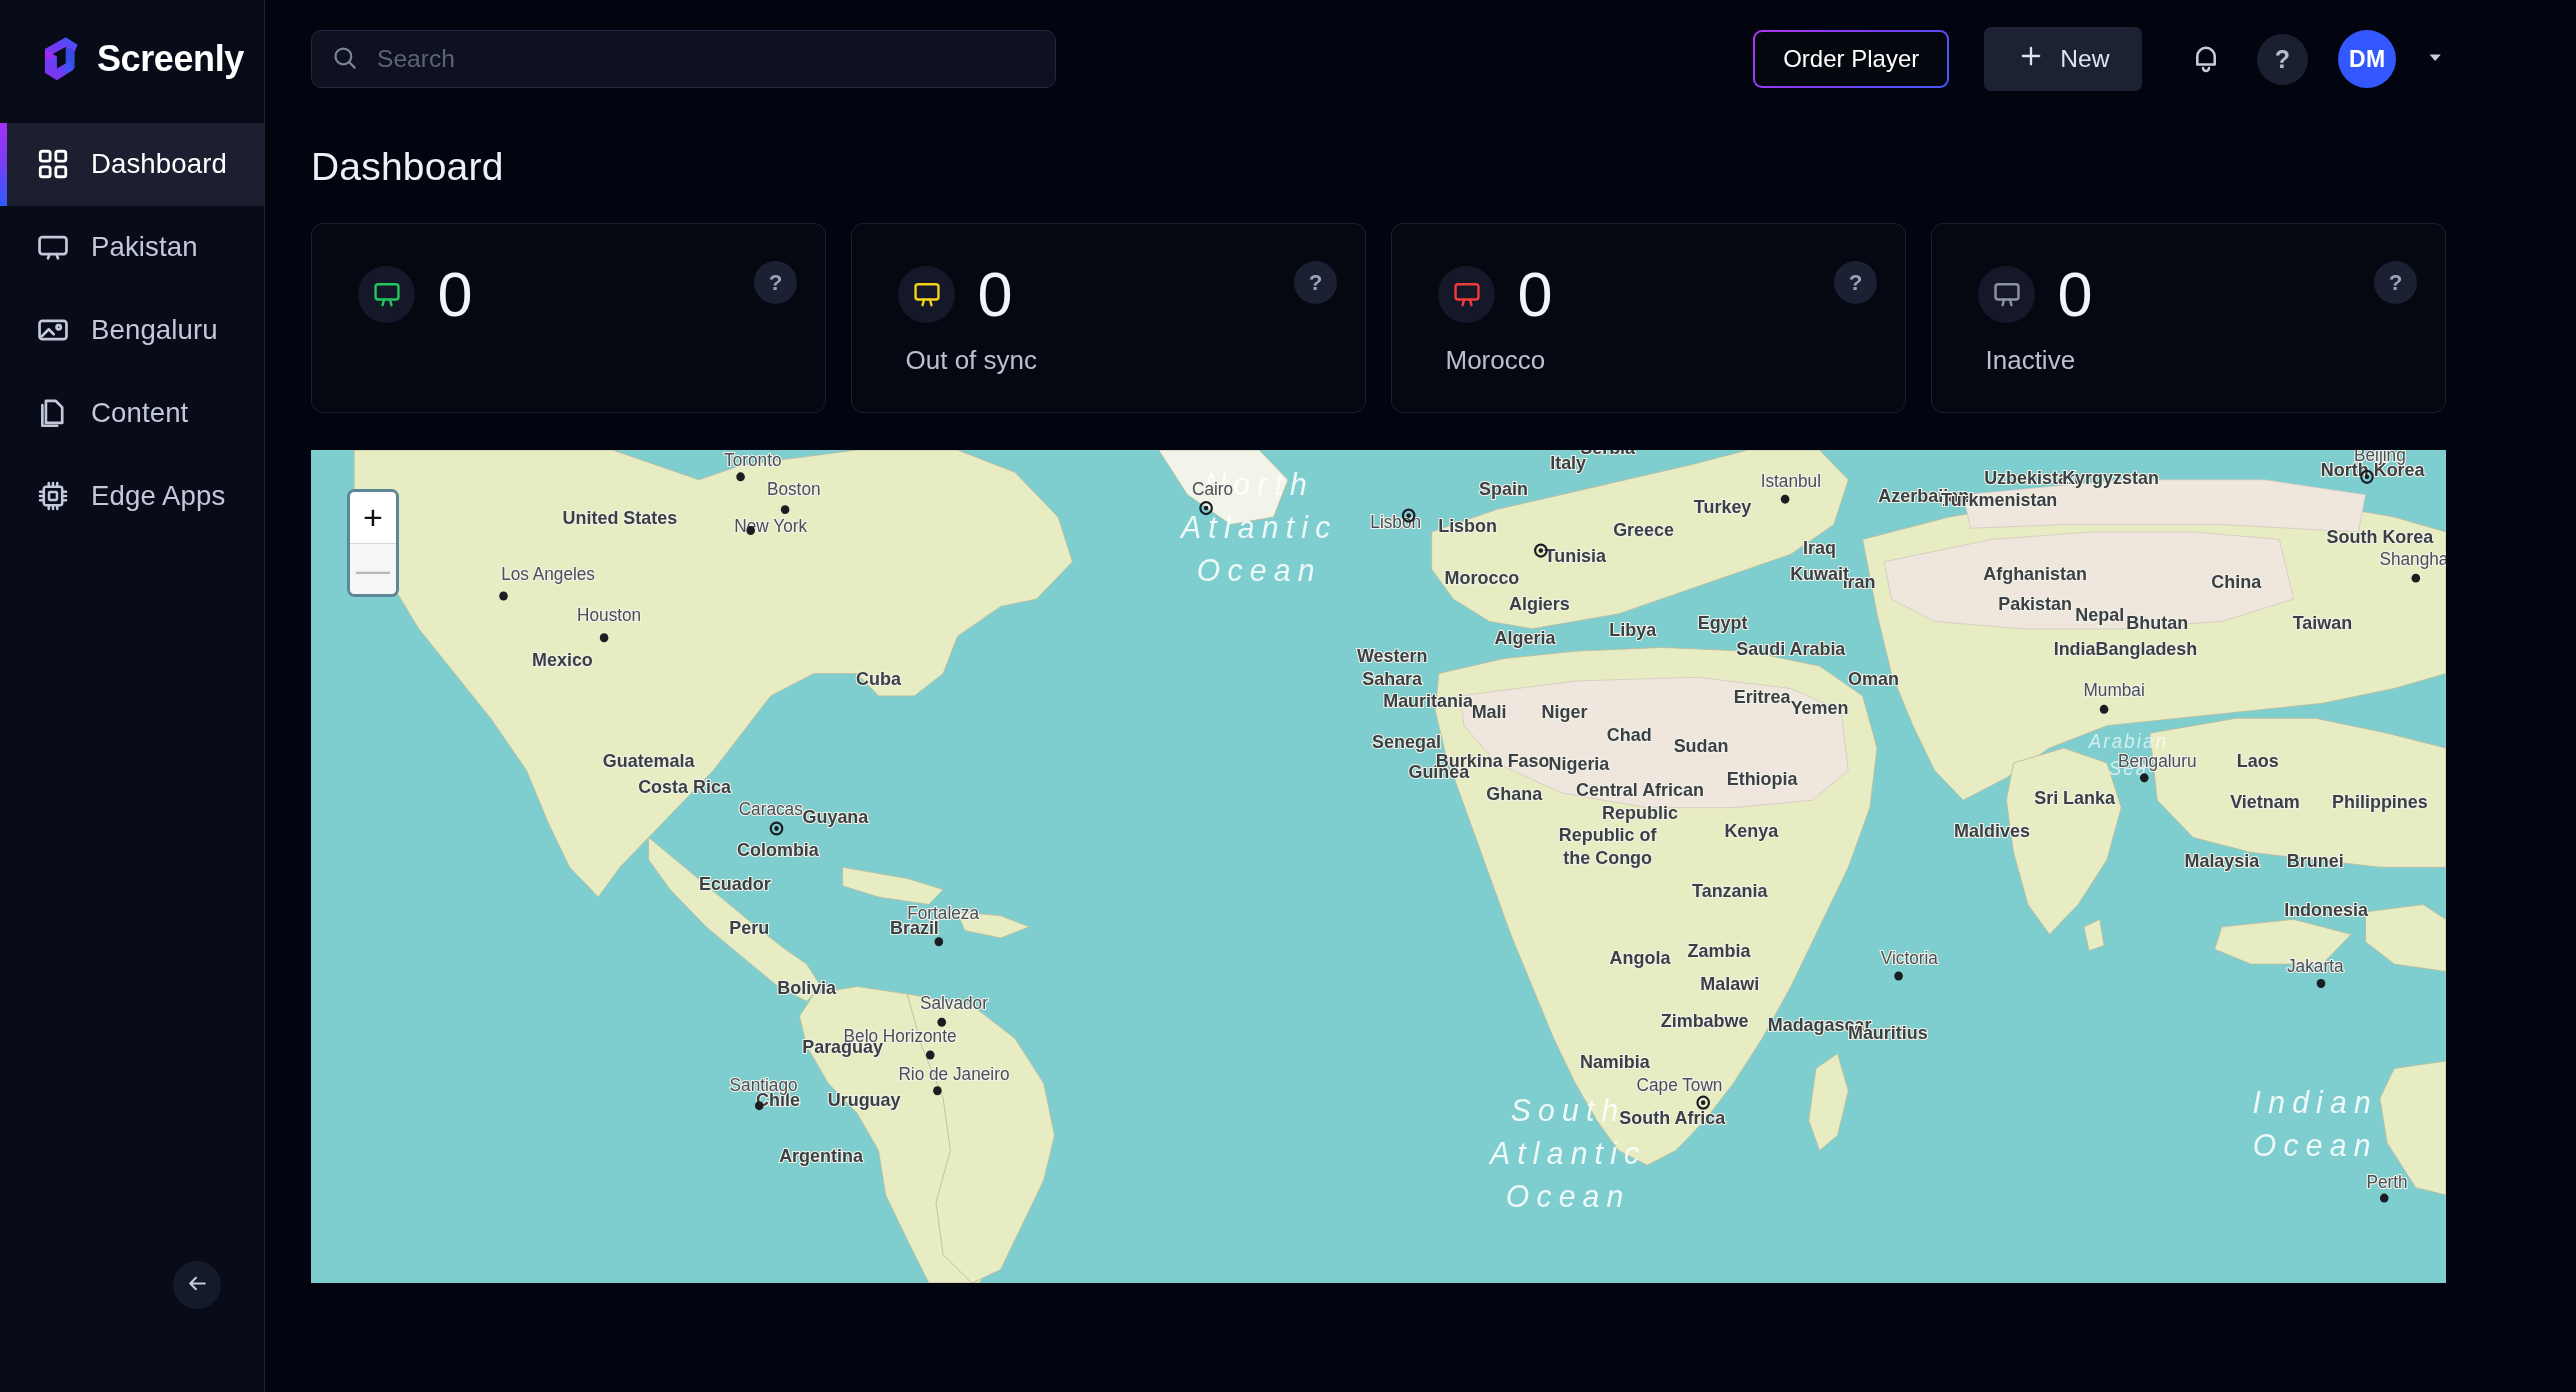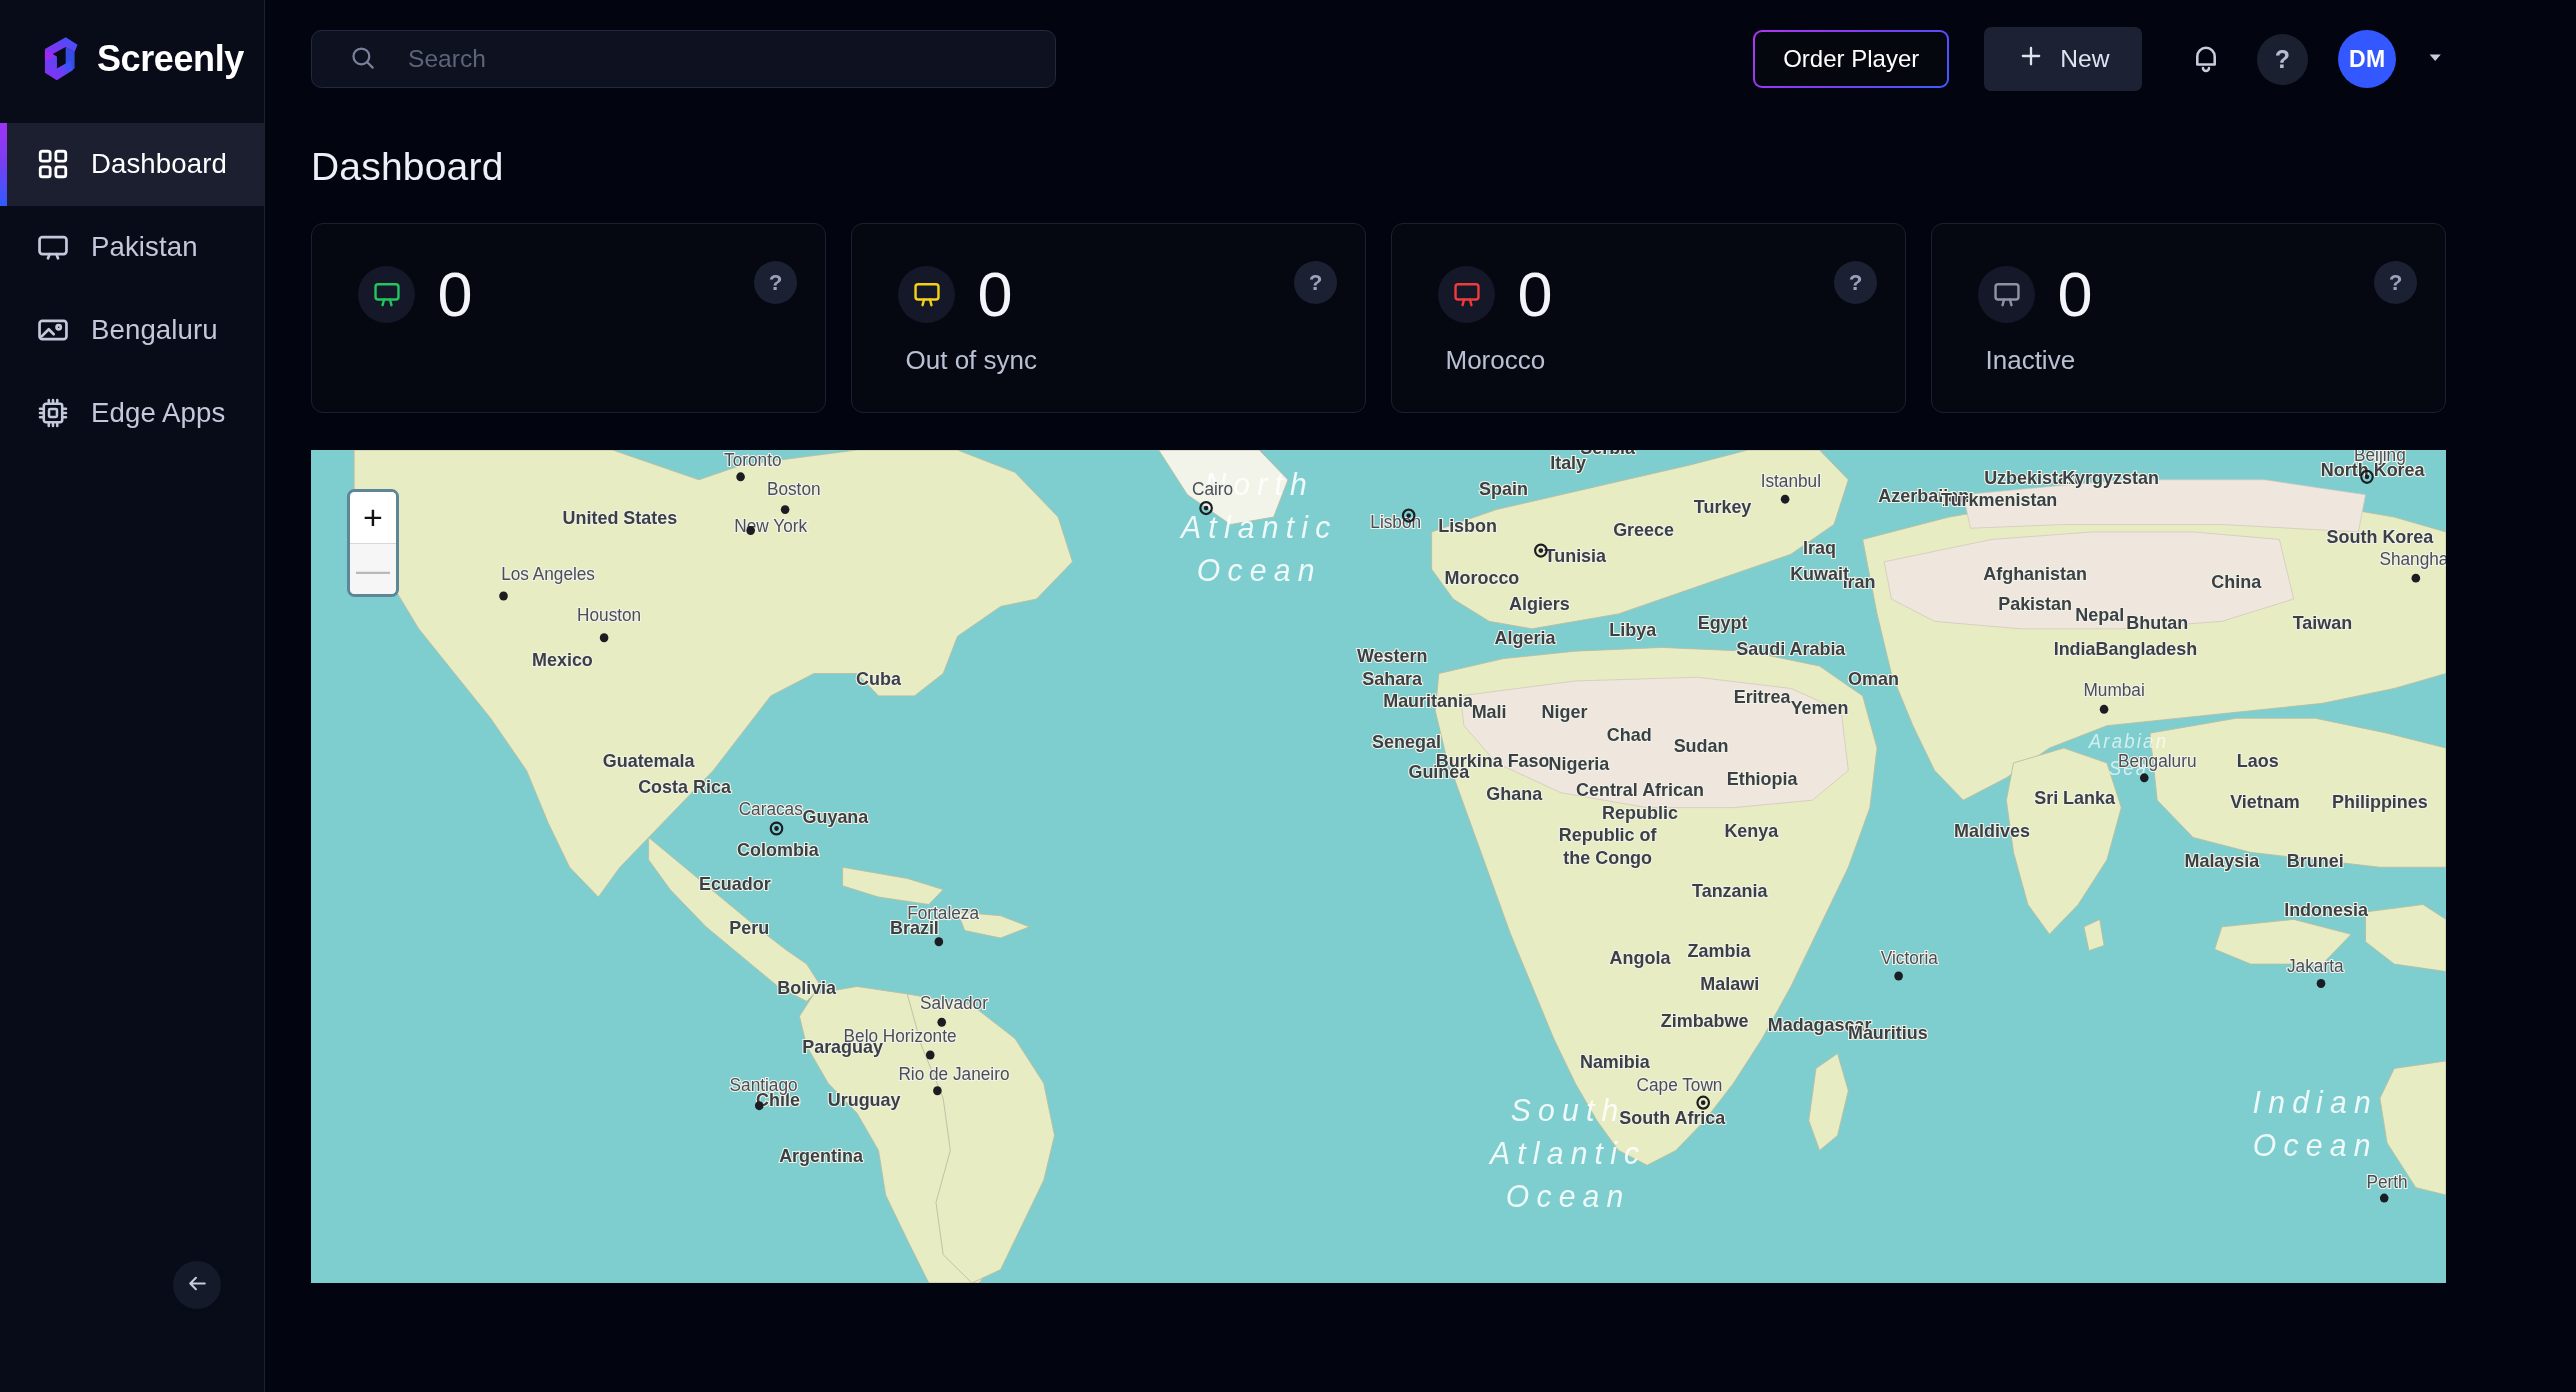--- a/index.html
+++ b/index.html
@@ -45,21 +45,21 @@
   
   #main { flex:1 1 auto; height:1392px; position:relative; background:#02040f; }
 
   
   #topbar {
     height:118px; display:flex; align-items:center; padding:0 46px 0 46px;
     gap:0;
   }
   .search-wrap {
     width:745px; height:58px; background:#0d1120; border:1.5px solid #232a3f;
-    border-radius:10.4px; display:flex; align-items:center; padding:0 37px; gap:32px;
+    border-radius:10.4px; display:flex; align-items:center; padding:0 19px; gap:19px;
   }
   .search-wrap input {
     flex:1; background:transparent; border:none; outline:none;
     color:#d6dae8; font-size:24.6px; font-family:"Liberation Sans", sans-serif;
   }
   .search-wrap input::placeholder { color:#5d6378; }
 
   .topbar-right { margin-left:auto; display:flex; align-items:center; gap:8px; }
 
   .order-btn {
@@ -186,20 +186,29 @@
         <span class="nav-icon">
           <svg viewBox="0 0 24 24" fill="none" stroke="#c3c8da" stroke-width="1.9" stroke-linejoin="round" stroke-linecap="round">
             <rect x="2.5" y="5.5" width="19" height="13" rx="2"></rect>
             <path d="M4 16.5 L9 11.5 L12.5 15"></path>
               <circle cx="16" cy="10" r="1.5"></circle>
           </svg>
         </span>
         <span class="label">Bengaluru</span>
       </div>
 
+      <div class="nav-item">
+        <span class="nav-icon">
+          <svg viewBox="0 0 24 24" fill="none" stroke="#c3c8da" stroke-width="1.9" stroke-linejoin="round" stroke-linecap="round">
+            <path d="M7 3.5 H14 L18.5 8 V19 H7 Z"></path>
+              <path d="M4.5 6.5 V21 H15"></path>
+          </svg>
+        </span>
+        <span class="label">Content</span>
+      </div>
 
 
       <div class="nav-item">
         <span class="nav-icon">
           <svg viewBox="0 0 24 24" fill="none" stroke="#c3c8da" stroke-width="1.8" stroke-linejoin="round" stroke-linecap="round">
             <rect x="5.5" y="5.5" width="13" height="13" rx="1.5"></rect>
               <rect x="9.2" y="9.2" width="5.6" height="5.6" rx="0.8"></rect>
             <path d="M9 5.5V2.8 M12 5.5V2.8 M15 5.5V2.8 M9 18.5v2.7 M12 18.5v2.7 M15 18.5v2.7
                      M5.5 9H2.8 M5.5 12H2.8 M5.5 15H2.8 M18.5 9h2.7 M18.5 12h2.7 M18.5 15h2.7"></path>
           </svg>

